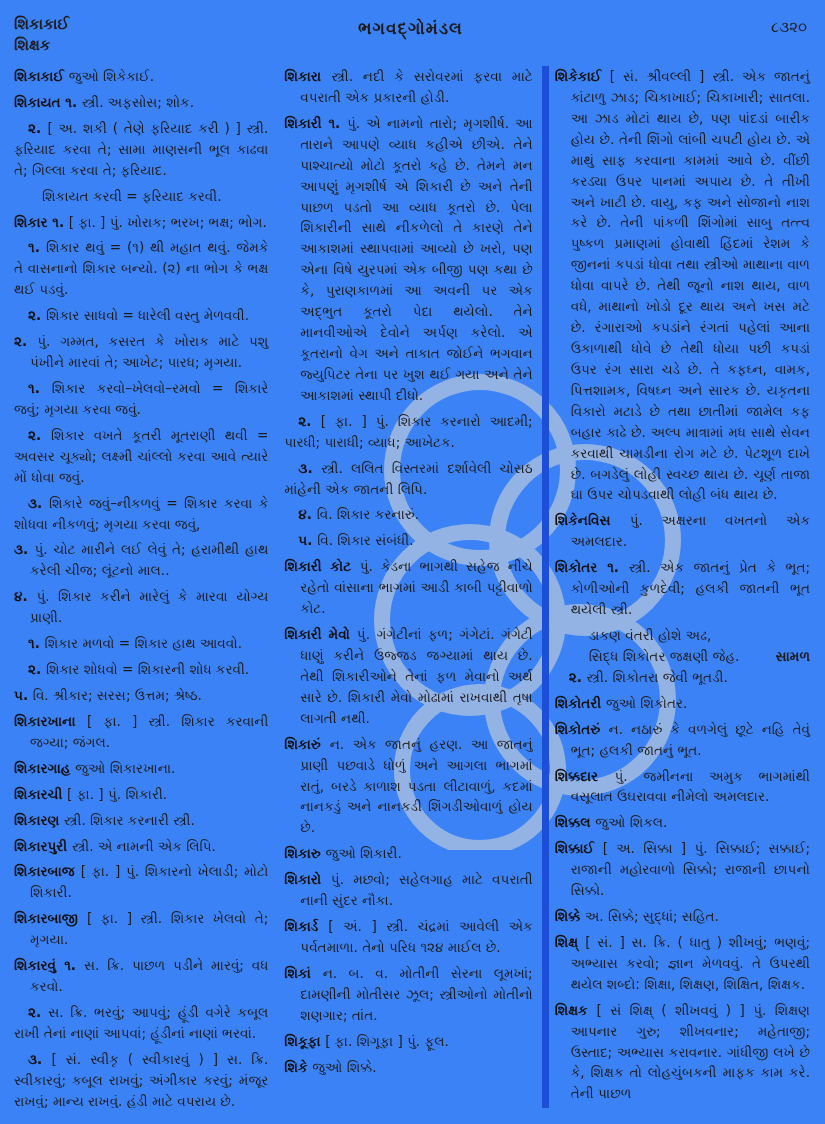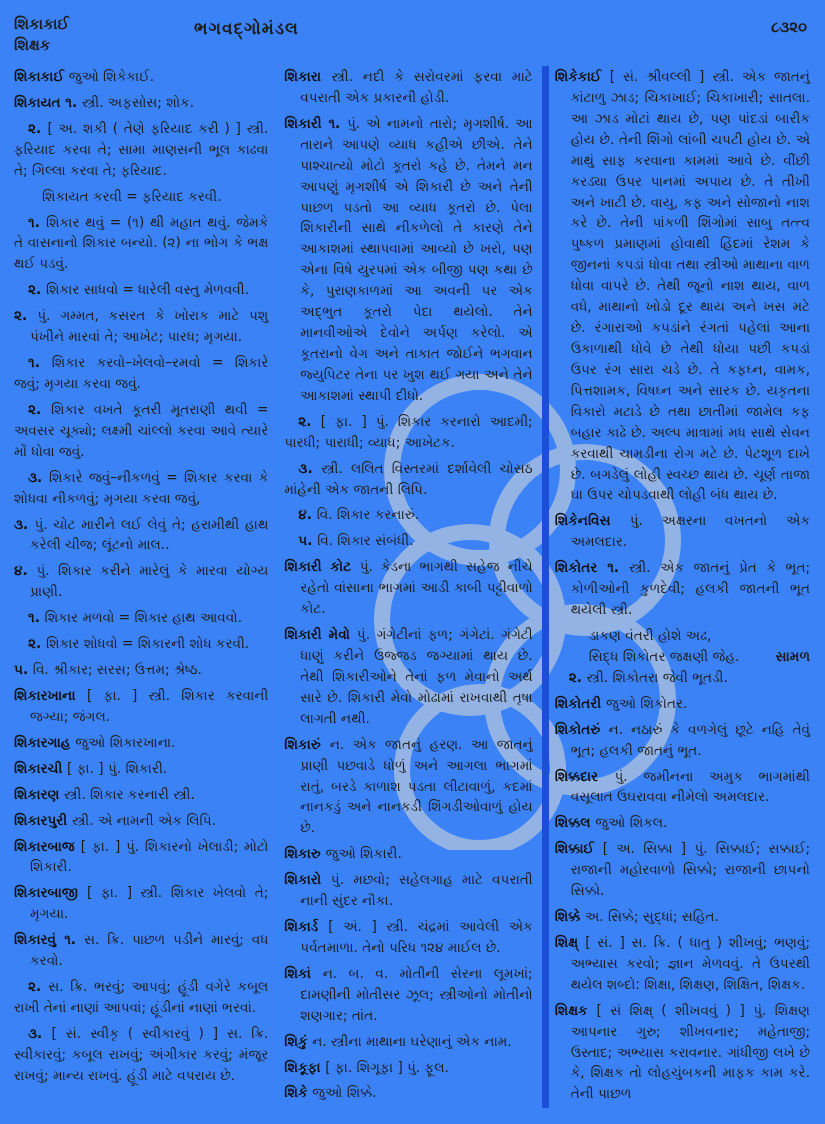--- a/index.html
+++ b/index.html
@@ -32,27 +32,27 @@
     position: relative;
     z-index: 1;
     display: flex;
     align-items: flex-start;
     padding: 14px 18px 4px 14px;
   }
   .guide-words { width: 180px; font-size: 15px; line-height: 21px; font-weight: 700; }
   .guide-words div { white-space: nowrap; }
   .doc-title {
     flex: 1;
-    text-align: left;
+    text-align: center;
     font-size: 17px;
     font-weight: 700;
     letter-spacing: 1px;
     padding-top: 4px;
   }
-  .page-number { width: 180px; text-align: right; font-size: 15px; padding-top: 4px; font-weight: bold; }
+  .page-number { width: 180px; text-align: right; font-size: 15px; padding-top: 4px; }
   .columns {
     position: relative;
     z-index: 1;
     display: flex;
     padding: 6px 6px 0 8px;
     height: 1048px;
     overflow: hidden;
   }
   .col {
     width: 33.333%;
@@ -94,20 +94,21 @@
     <div class="doc-title">ભગવદ્ગોમંડલ</div>
     <div class="page-number">૮૩૨૦</div>
   </div>
 
   <div class="columns">
     <div class="col col-1">
         <p class="blk entry"><b>શિકાકાઈ </b>જુઓ શિકેકાઈ.</p>
         <p class="blk entry"><b>શિકાયત ૧. </b>સ્ત્રી. અફસોસ; શોક.</p>
         <p class="blk sense"><b>૨. </b>[ અ. શકી ( તેણે ફરિયાદ કરી ) ] સ્ત્રી. ફરિયાદ કરવા તે; સામા માણસની ભૂલ કાઢવા તે; ગિલ્લા કરવા તે; ફરિયાદ.</p>
         <p class="blk idiom">શિકાયત કરવી = ફરિયાદ કરવી.</p>
+        <p class="blk entry"><b>શિકાર ૧. </b>[ ફા. ] પું. ખોરાક; ભરખ; ભક્ષ; ભોગ.</p>
         <p class="blk sense"><b>૧. </b>શિકાર થવું = (૧) થી મહાત થવું. જેમકે તે વાસનાનો શિકાર બન્યો. (૨) ના ભોગ કે ભક્ષ થઈ પડવું.</p>
         <p class="blk sense"><b>૨. </b>શિકાર સાધવો = ધારેલી વસ્તુ મેળવવી.</p>
         <p class="blk entry"><b>૨. </b>પું. ગમ્મત, કસરત કે ખોરાક માટે પશુ પંખીને મારવાં તે; આખેટ; પારધ; મૃગયા.</p>
         <p class="blk sense"><b>૧. </b>શિકાર કરવો–ખેલવો–રમવો = શિકારે જવું; મૃગયા કરવા જવું.</p>
         <p class="blk sense"><b>૨. </b>શિકાર વખતે કૂતરી મૂતરાણી થવી = અવસર ચૂક્યો; લક્ષ્મી ચાંલ્લો કરવા આવે ત્યારે મોં ધોવા જવું.</p>
         <p class="blk sense"><b>૩. </b>શિકારે જવું–નીકળવું = શિકાર કરવા કે શોધવા નીકળવું; મૃગયા કરવા જવું,</p>
         <p class="blk entry"><b>૩. </b>પું. ચોટ મારીને લઈ લેવું તે; હરામીથી હાથ કરેલી ચીજ; લૂંટનો માલ..</p>
         <p class="blk entry"><b>૪. </b>પું. શિકાર કરીને મારેલું કે મારવા યોગ્ય પ્રાણી.</p>
         <p class="blk sense"><b>૧. </b>શિકાર મળવો = શિકાર હાથ આવવો.</p>
         <p class="blk sense"><b>૨. </b>શિકાર શોધવો = શિકારની શોધ કરવી.</p>
@@ -130,21 +131,20 @@
         <p class="blk sense"><b>૩. </b>સ્ત્રી. લલિત વિસ્તરમાં દર્શાવેલી ચોસઠ માંહેની એક જાતની લિપિ.</p>
         <p class="blk sense"><b>૪. </b>વિ. શિકાર કરનારું.</p>
         <p class="blk sense"><b>૫. </b>વિ. શિકાર સંબંધી.</p>
         <p class="blk entry"><b>શિકારી કોટ </b>પું. કેડના ભાગથી સહેજ નીચે રહેતો વાંસાના ભાગમાં આડી કાબી પટ્ટીવાળો કોટ.</p>
         <p class="blk entry"><b>શિકારી મેવો </b>પું. ગંગેટીનાં ફળ; ગંગેટાં. ગંગેટી ધાણું કરીને ઉજ્જડ જગ્યામાં થાય છે. તેથી શિકારીઓને તેનાં ફળ મેવાનો અર્થ સારે છે. શિકારી મેવો મોઢામાં રાખવાથી તૃષા લાગતી નથી.</p>
         <p class="blk entry"><b>શિકારું </b>ન. એક જાતનું હરણ. આ જાતનું પ્રાણી પછવાડે ધોળું અને આગલા ભાગમાં રાતું, બરડે કાળાશ પડતા લીટાવાળું, કદમાં નાનકડું અને નાનકડી શિંગડીઓવાળું હોય છે.</p>
         <p class="blk entry"><b>શિકારુ </b>જુઓ શિકારી.</p>
         <p class="blk entry"><b>શિકારો </b>પું. મછવો; સહેલગાહ માટે વપરાતી નાની સુંદર નૌકા.</p>
         <p class="blk entry"><b>શિકાર્ડ </b>[ અં. ] સ્ત્રી. ચંદ્રમાં આવેલી એક પર્વતમાળા. તેનો પરિધ ૧૨૪ માઈલ છે.</p>
         <p class="blk entry"><b>શિકાં </b>ન. બ. વ. મોતીની સેરના લૂમખાં; દામણીની મોતીસર ઝૂલ; સ્ત્રીઓનો મોતીનો શણગાર; તાંત.</p>
-        <p class="blk entry"><b>શિકું </b>ન. સ્ત્રીના માથાના ઘરેણાનું એક નામ.</p>
         <p class="blk entry"><b>શિકૂફા </b>[ ફા. શિગૂફા ] પું. ફૂલ.</p>
         <p class="blk entry"><b>શિકે </b>જુઓ શિક્કે.</p>
       </div>
     <div class="col col-3">
         <p class="blk entry"><b>શિકેકાઈ </b>[ સં. શ્રીવલ્લી ] સ્ત્રી. એક જાતનું કાંટાળુ ઝાડ; ચિકાખાઈ; ચિકાખારી; સાતલા. આ ઝાડ મોટાં થાય છે, પણ પાંદડાં બારીક હોય છે. તેની શિંગો લાંબી ચપટી હોય છે. એ માથું સાફ કરવાના કામમાં આવે છે. વીંછી કરડ્યા ઉપર પાનમાં અપાય છે. તે તીખી અને ખાટી છે. વાયુ, કફ અને સોજાનો નાશ કરે છે. તેની પાંકળી શિંગોમાં સાબુ તત્ત્વ પુષ્કળ પ્રમાણમાં હોવાથી હિંદમાં રેશમ કે જીનનાં કપડાં ધોવા તથા સ્ત્રીઓ માથાના વાળ ધોવા વાપરે છે. તેથી જૂનો નાશ થાય, વાળ વધે, માથાનો ખોડો દૂર થાય અને ખસ મટે છે. રંગારાઓ કપડાંને રંગતાં પહેલાં આના ઉકાળાથી ધોવે છે તેથી ધોયા પછી કપડાં ઉપર રંગ સારા ચડે છે. તે કફઘ્ન, વામક, પિત્તશામક, વિષઘ્ન અને સારક છે. યકૃતના વિકારો મટાડે છે તથા છાતીમાં જામેલ કફ બહાર કાઢે છે. અલ્પ માત્રામાં મધ સાથે સેવન કરવાથી ચામડીના રોગ મટે છે. પેટશૂળ દાખે છે. બગડેલું લોહી સ્વચ્છ થાય છે. ચૂર્ણ તાજા ઘા ઉપર ચોપડવાથી લોહી બંધ થાય છે.</p>
         <p class="blk entry"><b>શિકેનવિસ </b>પું. અક્ષરના વખતનો એક અમલદાર.</p>
         <p class="blk entry"><b>શિકોતર ૧. </b>સ્ત્રી. એક જાતનું પ્રેત કે ભૂત; કોળીઓની કુળદેવી; હલકી જાતની ભૂત થયેલી સ્ત્રી.</p>
         <p class="blk verse">ડાકણ વંતરી હોશે અઢ,</p>
         <p class="blk verse"><span class="attrib">સામળ</span>સિદ્ધ શિકોતર જક્ષણી જેહ.</p>
         <p class="blk sense"><b>૨. </b>સ્ત્રી. શિકોતરા જેવી ભૂતડી.</p>

